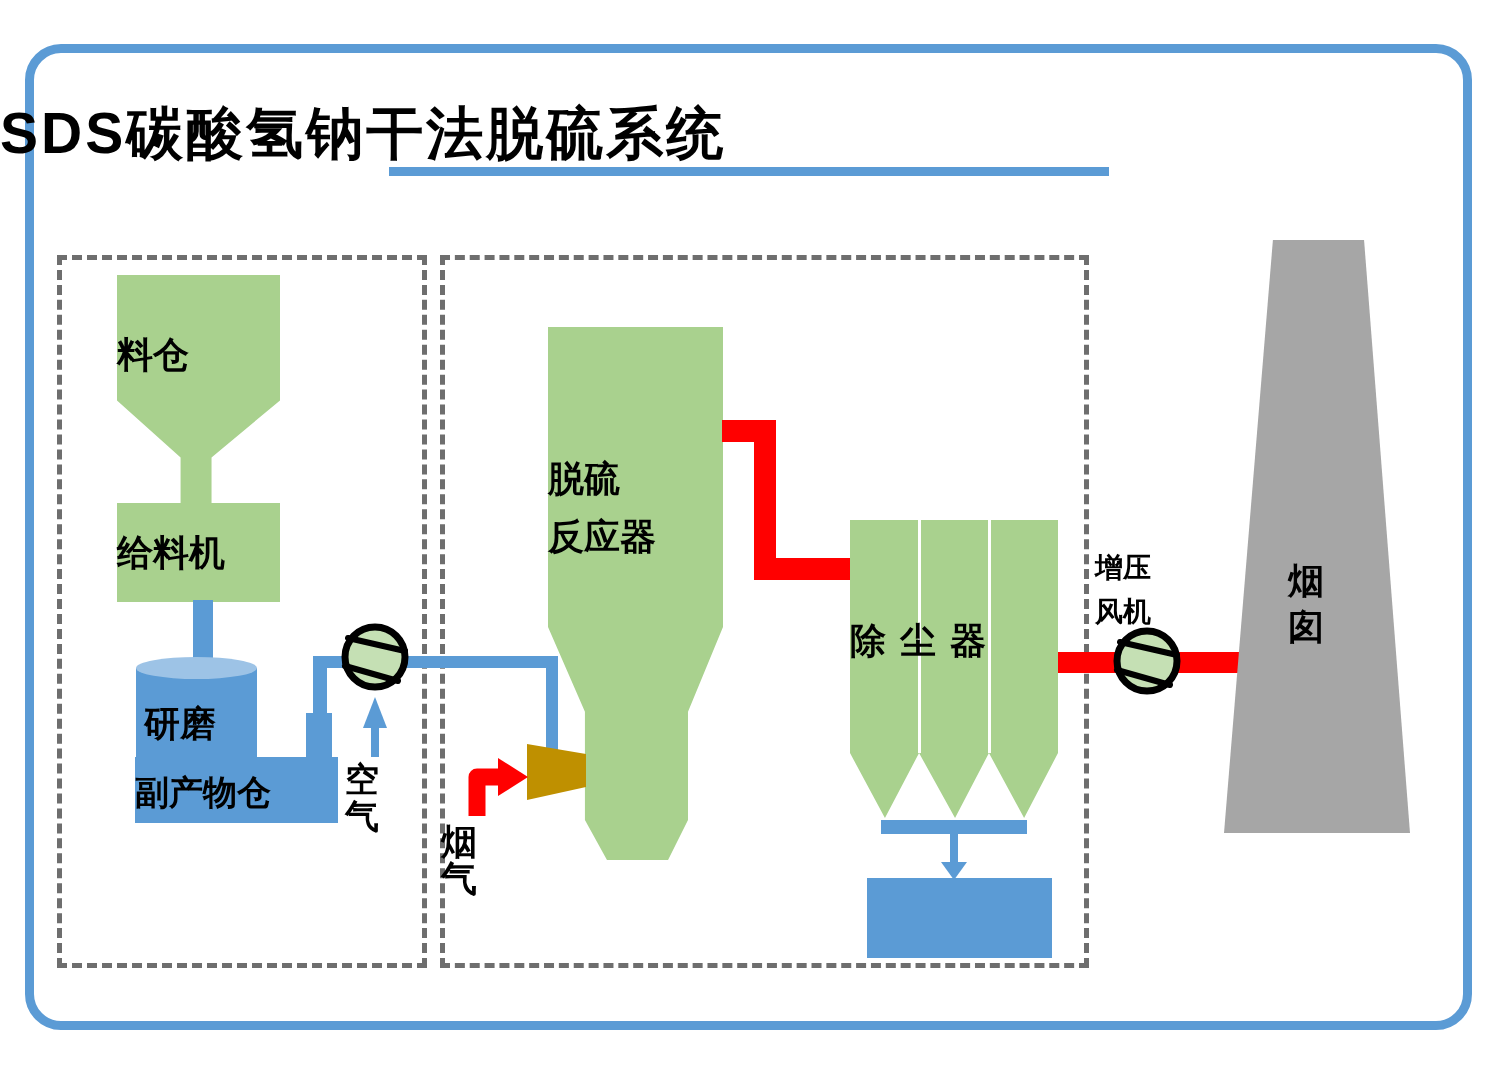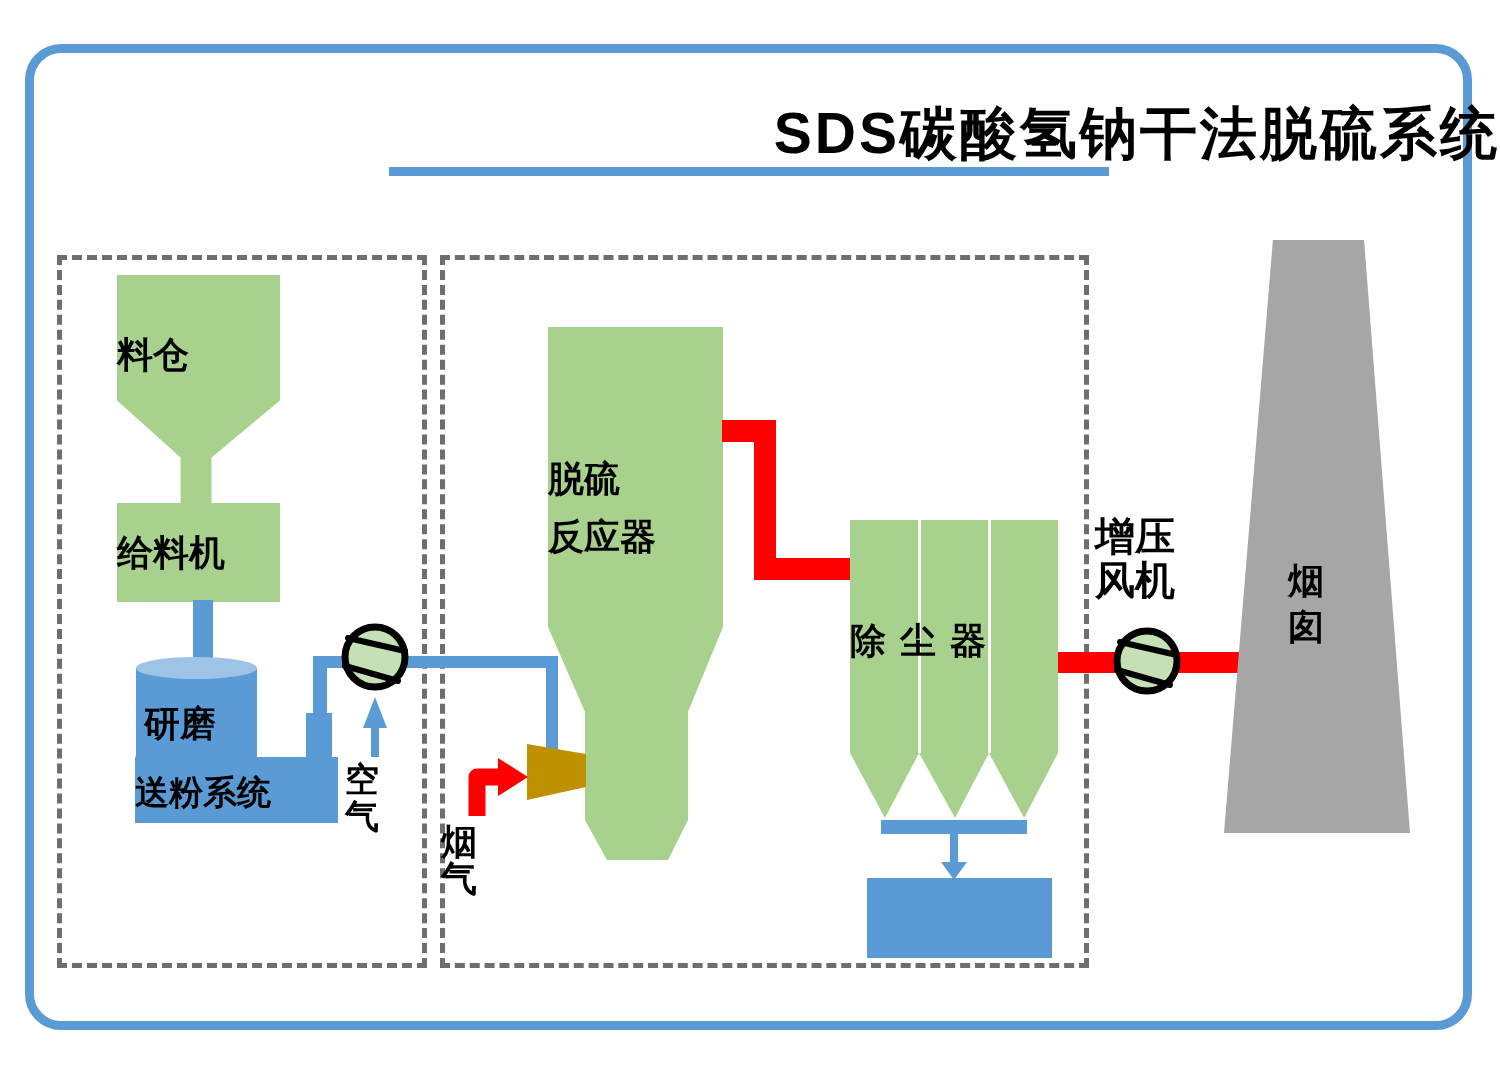--- a/index.html
+++ b/index.html
@@ -8,21 +8,21 @@
     font-family:"Liberation Sans","DejaVu Sans",sans-serif;
   }
   .abs { position:absolute; }
   .label { position:absolute; color:#000; font-weight:bold; text-align:left; line-height:1.05; white-space:nowrap; }
   .label span { display:block; }
 
   .outer-border {
     left:25px; top:44px; width:1447px; height:986px;
     border:9px solid var(--border-blue,#5B9BD5); border-radius:36px; box-sizing:border-box;
   }
-  .title { left:0; top:96px; width:1500px; text-align:right; font-size:57px; font-weight:bold; color:#000; letter-spacing:3px; }
+  .title { left:0; top:96px; width:1500px; text-align:left; font-size:57px; font-weight:bold; color:#000; letter-spacing:3px; }
   .title-underline { left:389px; top:167px; width:720px; height:9px; background:var(--border-blue,#5B9BD5); }
 
   .dashed-box { border:5px dashed var(--dash-gray,#6E6E6E); box-sizing:border-box; }
   .box-left { left:57px; top:255px; width:370px; height:713px; }
   .box-mid  { left:440px; top:255px; width:649px; height:713px; }
 
   .green { background:var(--green,#A9D18E); }
   .blue  { background:var(--blue,#5B9BD5); }
   .red   { background:var(--red,#FF0000); }
 
@@ -66,21 +66,21 @@
   .lbl-hopper   { left:117px; top:336px; width:163px; font-size:36px; }
   .lbl-feeder   { left:117px; top:534px; width:163px; font-size:36px; }
   .lbl-grind    { left:136px; top:705px; width:121px; font-size:36px;margin-left:8px; }
   .lbl-feedsys  { left:135px; top:775px; width:203px; font-size:34px; }
   .lbl-pneumatic{ left:323px; top:528px; width:104px; font-size:34px; line-height:42px; }
   .lbl-air      { left:345px; top:761px; width:60px;  font-size:34px; line-height:37px; }
   .lbl-reactor1 { left:548px; top:460px; width:175px; font-size:36px; }
   .lbl-reactor2 { left:548px; top:518px; width:175px; font-size:36px; }
   .lbl-flue     { left:441px; top:823px; width:60px;  font-size:36px; line-height:37px; }
   .lbl-dc       { left:850px; top:622px; width:227px; font-size:36px; letter-spacing:2px; }
-  .lbl-booster  { left:1095px; top:514px; width:105px; font-size:40px; line-height:44px; }
+  .lbl-booster  { left:1095px; top:546px; width:105px; font-size:28px; line-height:44px; }
   .lbl-chimney  { left:1288px; top:558px; width:60px; font-size:36px; line-height:46px; }
   .lbl-bp       { left:867px; top:900px; width:185px; font-size:34px; }
 </style>
 </head>
 <body>
 
 <div class="canvas">
 
   <div class="abs outer-border"></div>
 
@@ -97,21 +97,21 @@
   <div class="label lbl-feeder">给料机</div>
 
   <div class="abs blue pipe-feeder"></div>
 
   <div class="abs blue cyl-body"></div>
   <div class="abs cyl-top"></div>
   <div class="abs blue grind-base"></div>
   <div class="abs blue riser-wide"></div>
   <div class="abs blue riser-narrow"></div>
   <div class="label lbl-grind">研磨</div>
-  <div class="label lbl-feedsys">送粉系统</div>
+  <div class="label lbl-feedsys">副产物仓</div>
 
   <div class="abs blue air-line"></div>
   <div class="abs blue drop-pipe"></div>
 
   <svg class="abs fan" style="left:335px;top:617px" width="80" height="80" viewBox="0 0 80 80">
     <circle cx="40" cy="40" r="30"></circle>
     <line x1="13" y1="21" x2="70" y2="34"></line>
     <line x1="10" y1="49" x2="63" y2="64"></line>
   </svg>
 

